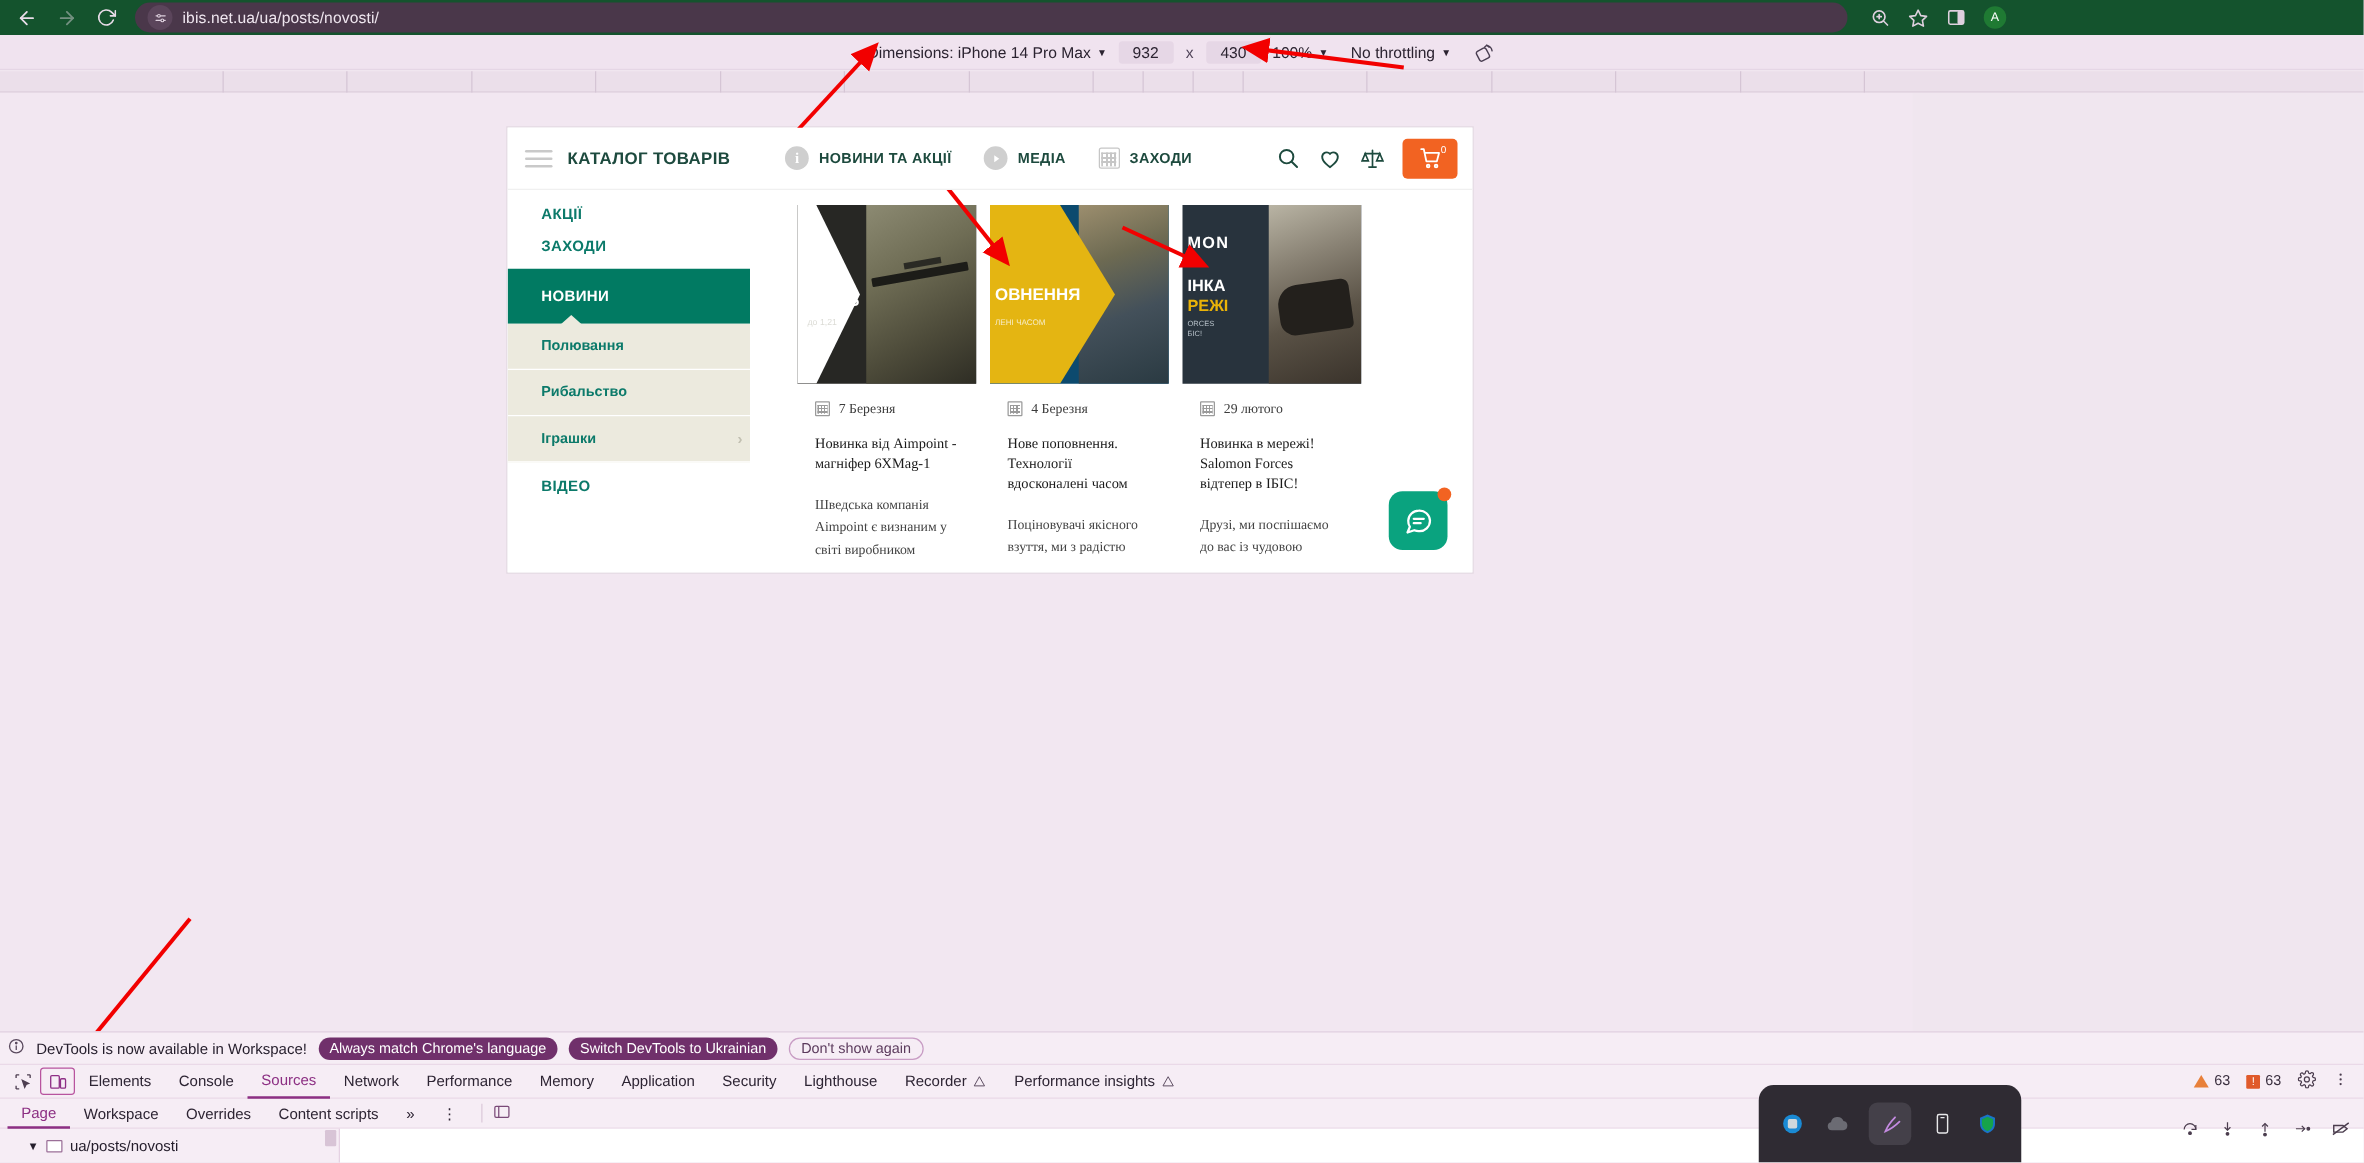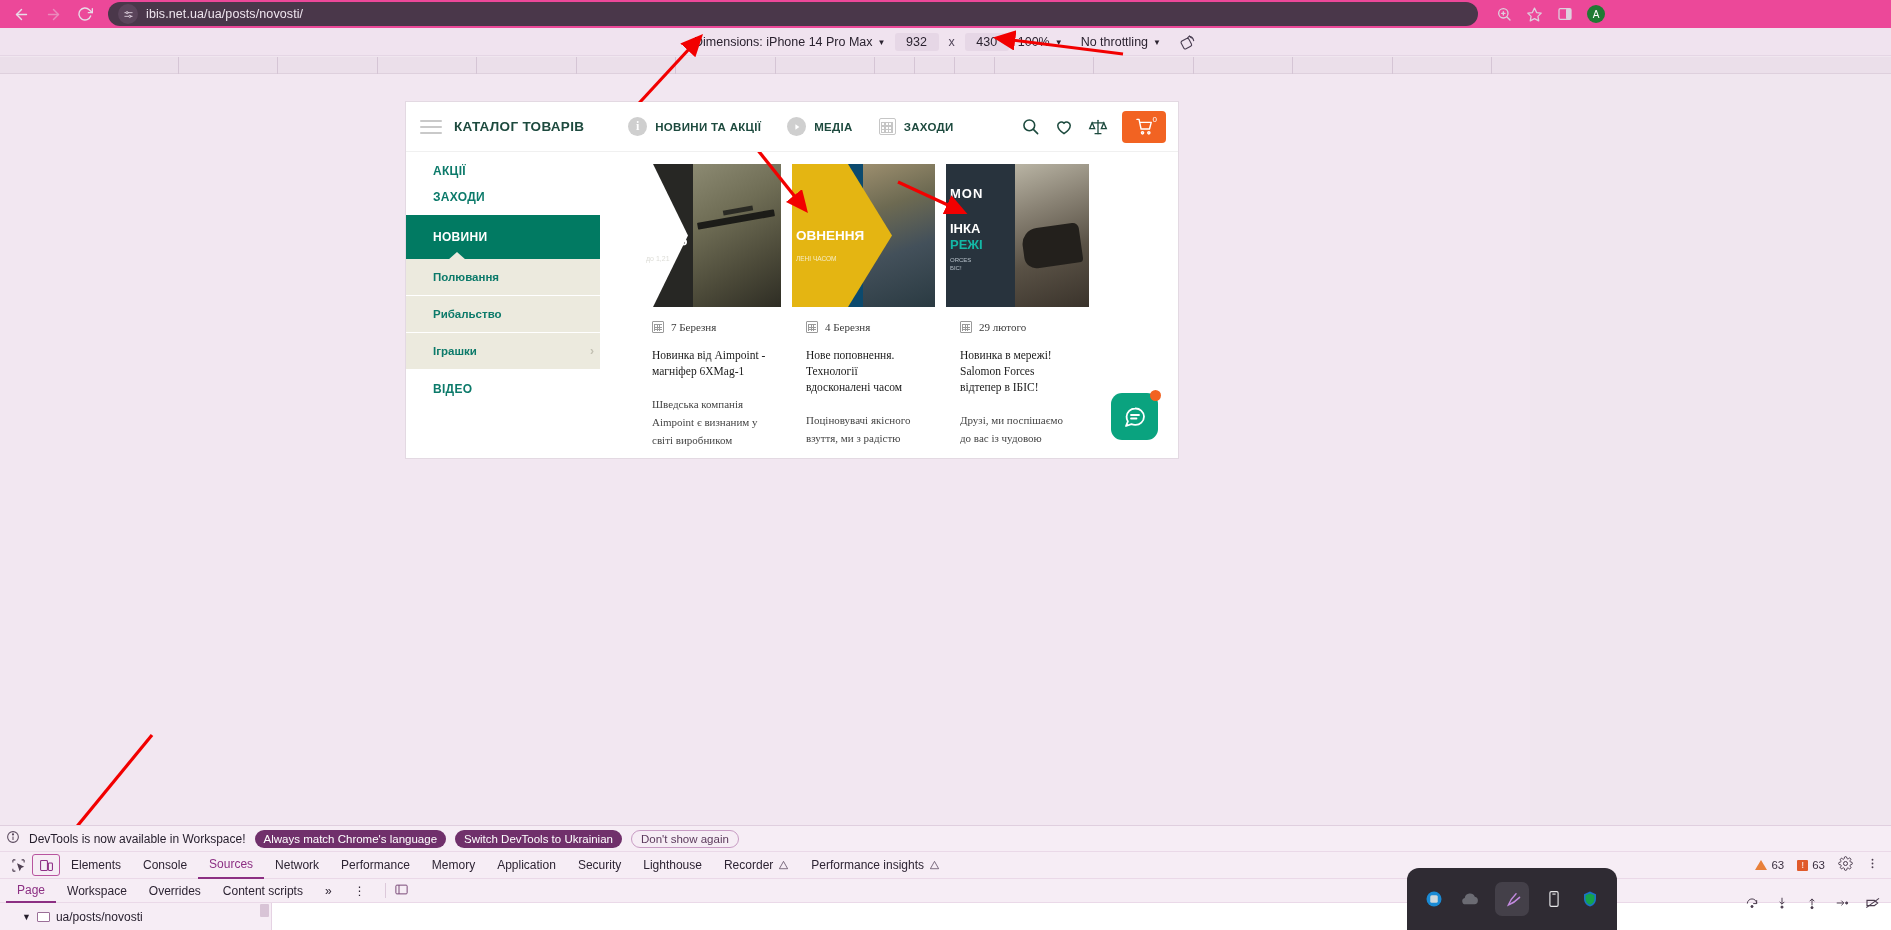--- a/index.html
+++ b/index.html
@@ -7,21 +7,21 @@
     width: 1891px; height: 930px;
     font-family: "Liberation Sans", sans-serif;
     overflow: hidden;
     background: #f0e6ef;
   }
   .page { position: relative; width: 1891px; height: 930px; }
 
   
   .browser-bar {
     position: absolute; top: 0; left: 0; width: 1891px; height: 28px;
-    background: #ec4899;
+    background: #14532d;
     display: flex; align-items: center;
   }
   .nav-btns { display: flex; align-items: center; gap: 2px; padding-left: 6px; }
   .nav-btn {
     width: 30px; height: 26px;
     display: flex; align-items: center; justify-content: center;
     color: #e8dce8; border-radius: 4px;
   }
   .nav-btn svg { display: block; }
   .nav-btn.disabled { opacity: .45; }
@@ -215,21 +215,21 @@
   }
   .art3 .logo {
     position: absolute; left: 4px; top: 22px; color: #fff; font-size: 13px;
     font-weight: bold; letter-spacing: 1px; white-space: nowrap;
   }
   .art3 .t1 {
     position: absolute; left: 4px; top: 57px; color: #fff; font-size: 13px;
     font-weight: bold; white-space: nowrap;
   }
   .art3 .t2 {
-    position: absolute; left: 4px; top: 73px; color: #14b8a6; font-size: 13px;
+    position: absolute; left: 4px; top: 73px; color: #eab308; font-size: 13px;
     font-weight: bold; white-space: nowrap;
   }
   .art3 .t3 {
     position: absolute; left: 4px; top: 92px; color: #b7c1c9; font-size: 6px;
     line-height: 8px; white-space: pre-line;
   }
 
   .card-meta { display: flex; align-items: center; gap: 7px; margin: 14px 0 0 14px; }
   .meta-cal {
     width: 12px; height: 12px; border: 1.3px solid #9a9a9a; border-radius: 1px;

